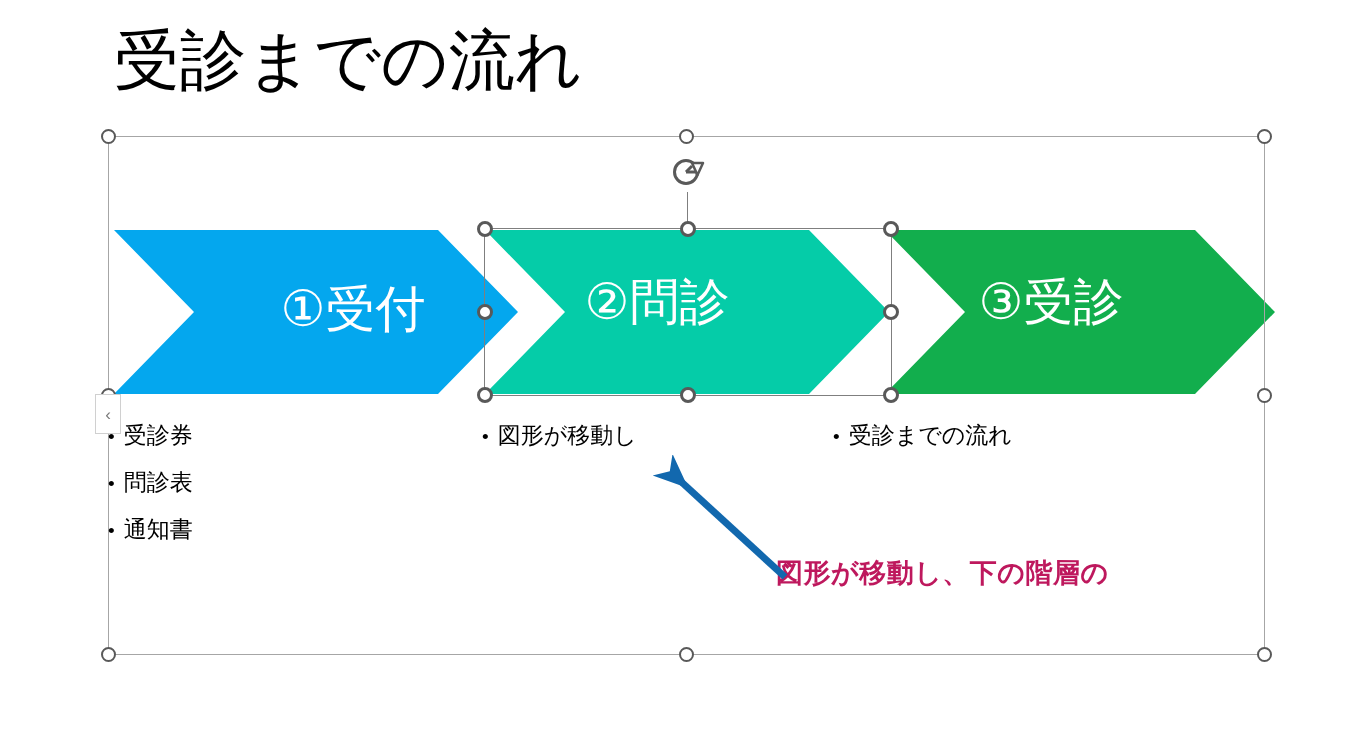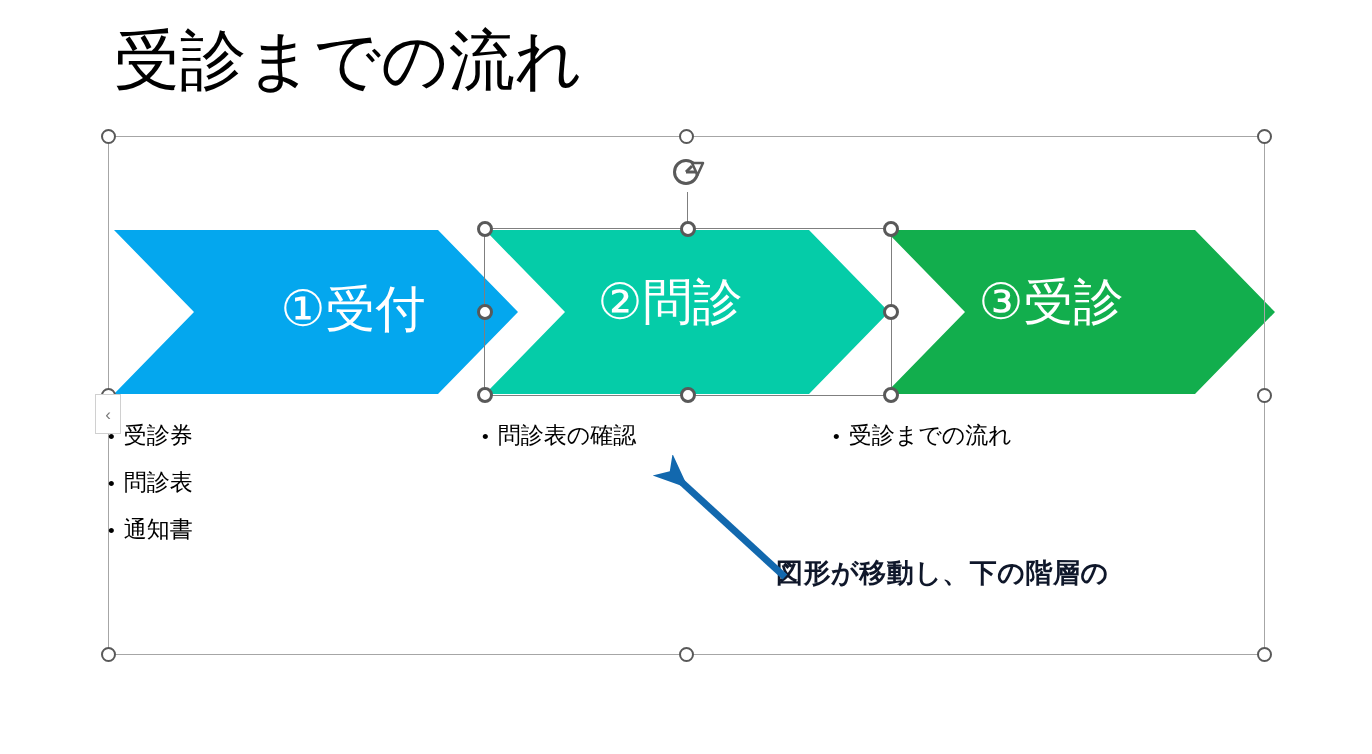--- a/index.html
+++ b/index.html
@@ -93,21 +93,21 @@
   .chev-label {
     position: absolute;
     color: #ffffff;
     font-size: 50px;
     line-height: 1;
     font-weight: 400;
     white-space: nowrap;
     text-align: center;
   }
   #label-1 { left: 228px; top: 284px; width: 230px; }
-  #label-2 { left: 545px; top: 277px; width: 230px; }
+  #label-2 { left: 532px; top: 277px; width: 230px; }
   #label-3 { left: 926px; top: 277px; width: 230px; }
 
   
   #shape2-frame {
     position: absolute;
     left: 474px;
     top: 228px;
     width: 408px;
     height: 168px;
     border: 1px solid #7f7f7f;
@@ -173,21 +173,21 @@
   }
   #bullets-1 { left: 98px;  top: 424px; }
   #bullets-2 { left: 472px; top: 424px; }
   #bullets-3 { left: 823px; top: 424px; }
 
   
   #annotation-text {
     position: absolute;
     left: 766px;
     top: 556px;
-    color: #0f172a;
+    color: #be185d;
     font-size: 27px;
     font-weight: bold;
     line-height: 1.28;
     letter-spacing: 0.5px;
     white-space: nowrap;
   }
   #annotation-arrow {
     position: absolute;
     left: 630px;
     top: 455px;
@@ -259,21 +259,21 @@
     </div>
     <div class="bullet-item">
       <span class="bullet-dot">•</span>
       <span>通知書</span>
     </div>
   </div>
 
   <div class="bullet-col" id="bullets-2">
     <div class="bullet-item">
       <span class="bullet-dot">•</span>
-      <span>問診表の確認</span>
+      <span>図形が移動し</span>
     </div>
   </div>
 
   <div class="bullet-col" id="bullets-3">
     <div class="bullet-item">
       <span class="bullet-dot">•</span>
       <span>受診までの流れ</span>
     </div>
   </div>
 

